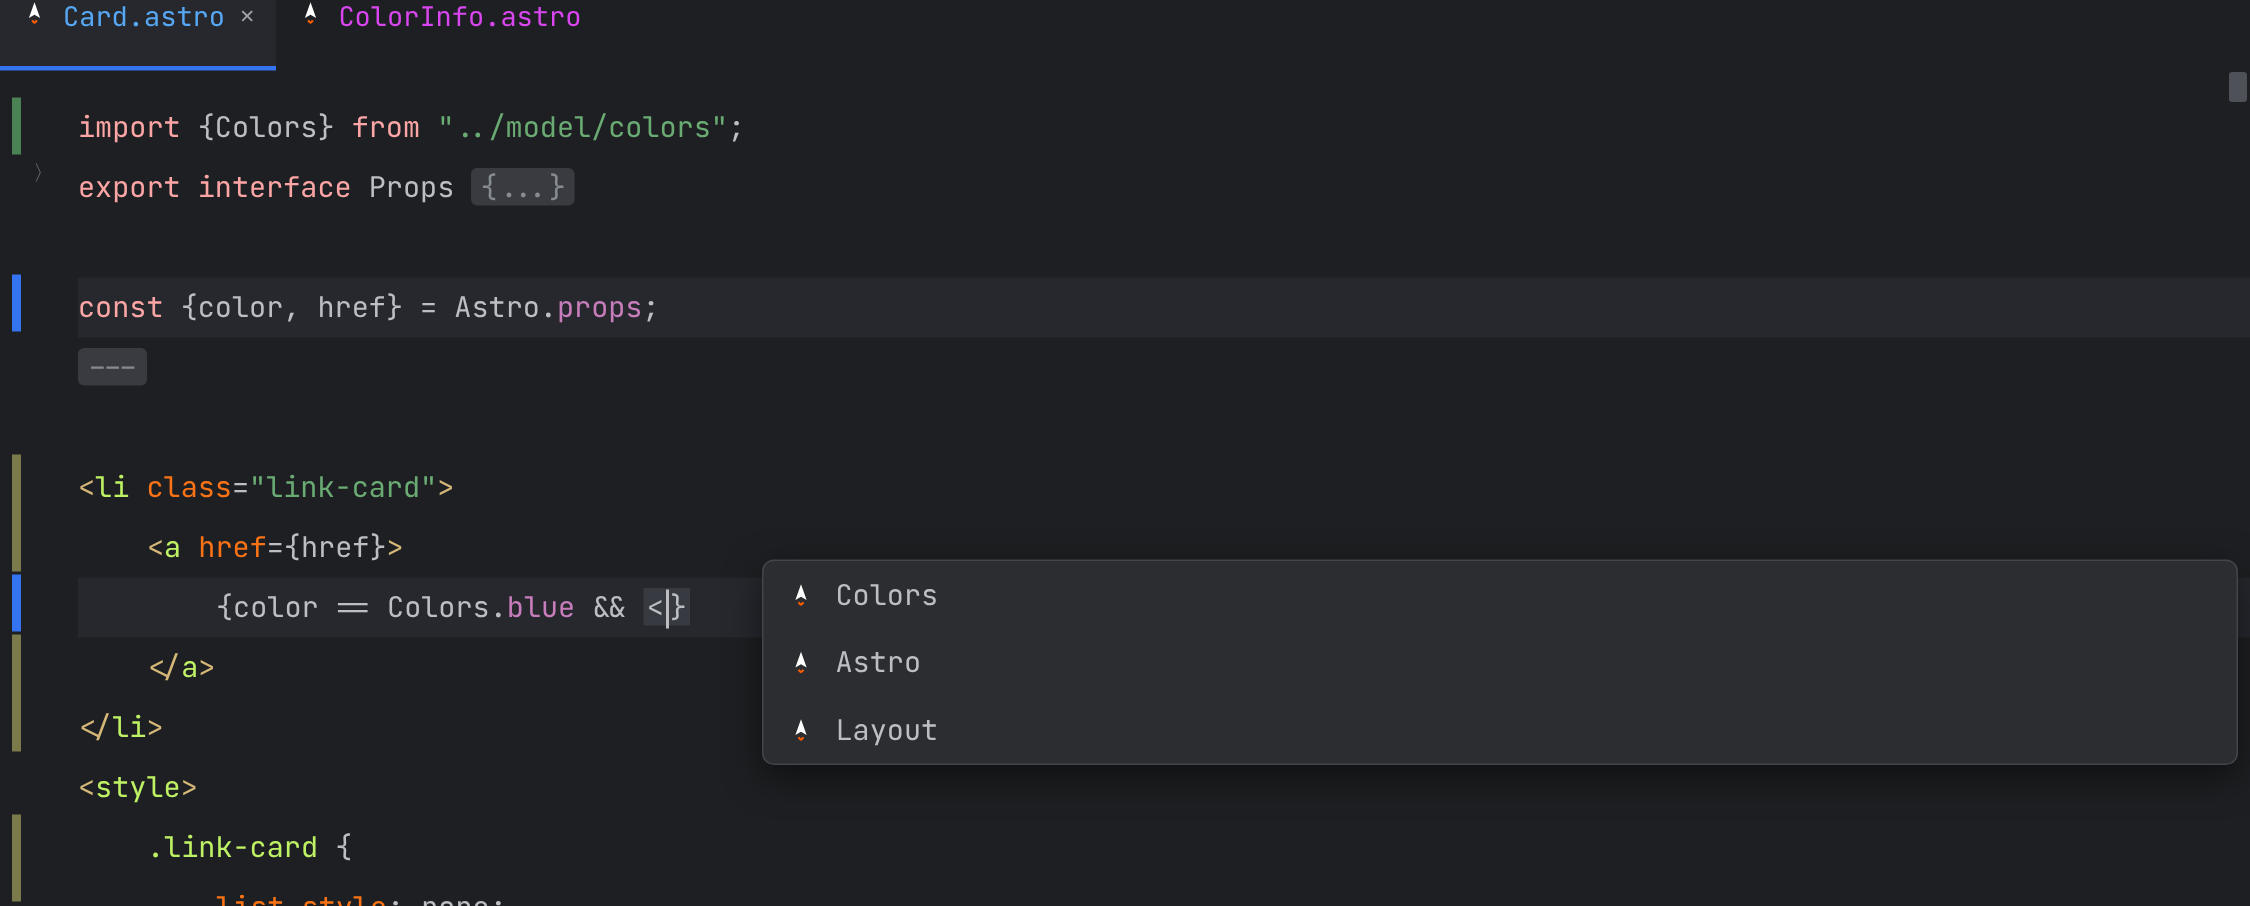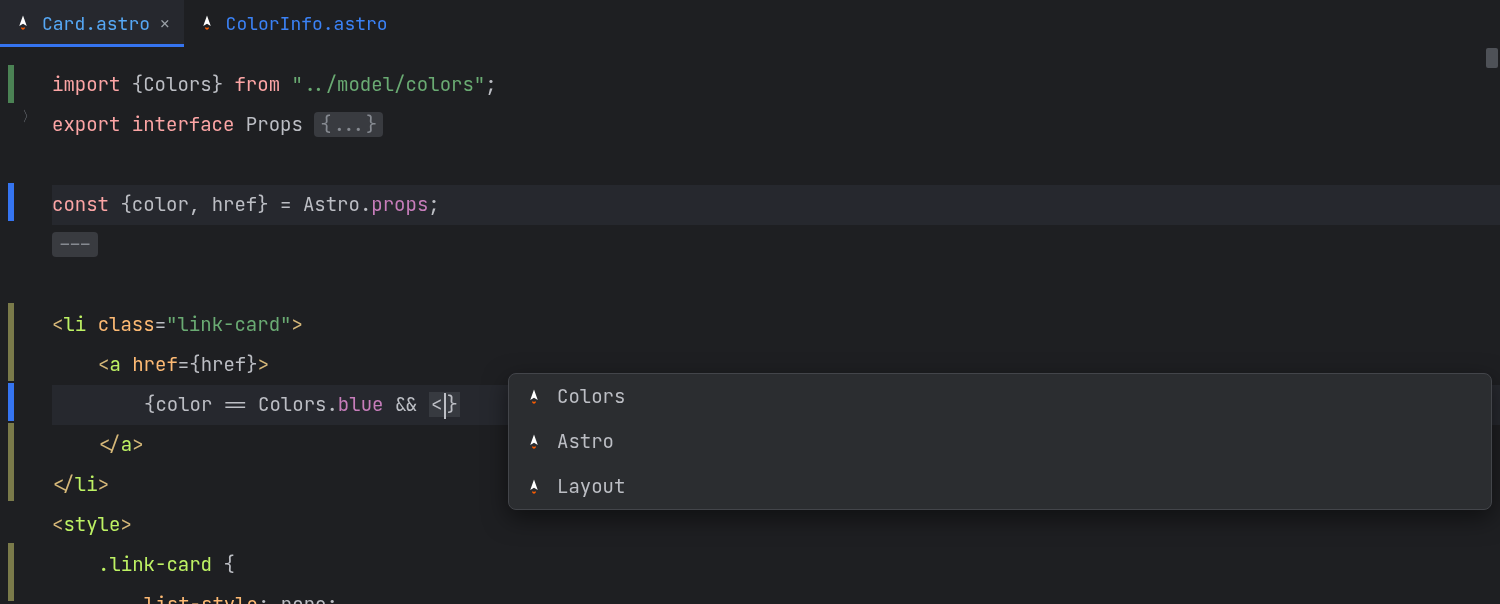--- a/index.html
+++ b/index.html
@@ -15,42 +15,41 @@
   }
 
   .tab-bar {
     display: flex;
     background: #1e1f22;
     height: 47px;
     border-bottom: 1px solid #1e1f22;
   }
   .tab {
     display: flex;
-    align-items: center;
     padding: 0 14px;
     height: 100%;
     gap: 10px;
     cursor: pointer;
     position: relative;
   }
   .tab.active {
     background: #26282e;
   }
   .tab.active::after {
     content: '';
     position: absolute;
     bottom: -1px;
     left: 0;
     right: 0;
     height: 3px;
     background: #3574f0;
   }
   .tab .filename { font-size: 18px; }
   .tab.active .filename { color: #56a8f5; }
-  .tab:not(.active) .filename { color: #3b82f6; }
+  .tab:not(.active) .filename { color: #d946ef; }
   .tab .close { color: #9aa0a6; font-size: 16px; }
 
   .astro-icon {
     width: 18px;
     height: 18px;
     display: inline-flex;
     align-items: center;
     justify-content: center;
   }
 
@@ -90,21 +89,21 @@
   }
   .line.hl { background: #26282e; }
 
   .indent { display:inline-block; width: 46px; }
 
   .kw { color: #fca5a5; }
   .id { color: #bcbec4; }
   .punc { color: #bcbec4; }
   .brace { color: #bcbec4; }
   .str { color: #6aab73; }
-  .attr { color: #fdba74; }
+  .attr { color: #f97316; }
   .tag { color: #bef264; }
   .tagbr { color: #d5b778; }
   .prop { color: #c77dbb; }
   .eq { color: #bcbec4; }
 
   .fold-box {
     background: #393b40;
     border-radius: 4px;
     padding: 0 6px;
     color: #868a91;

